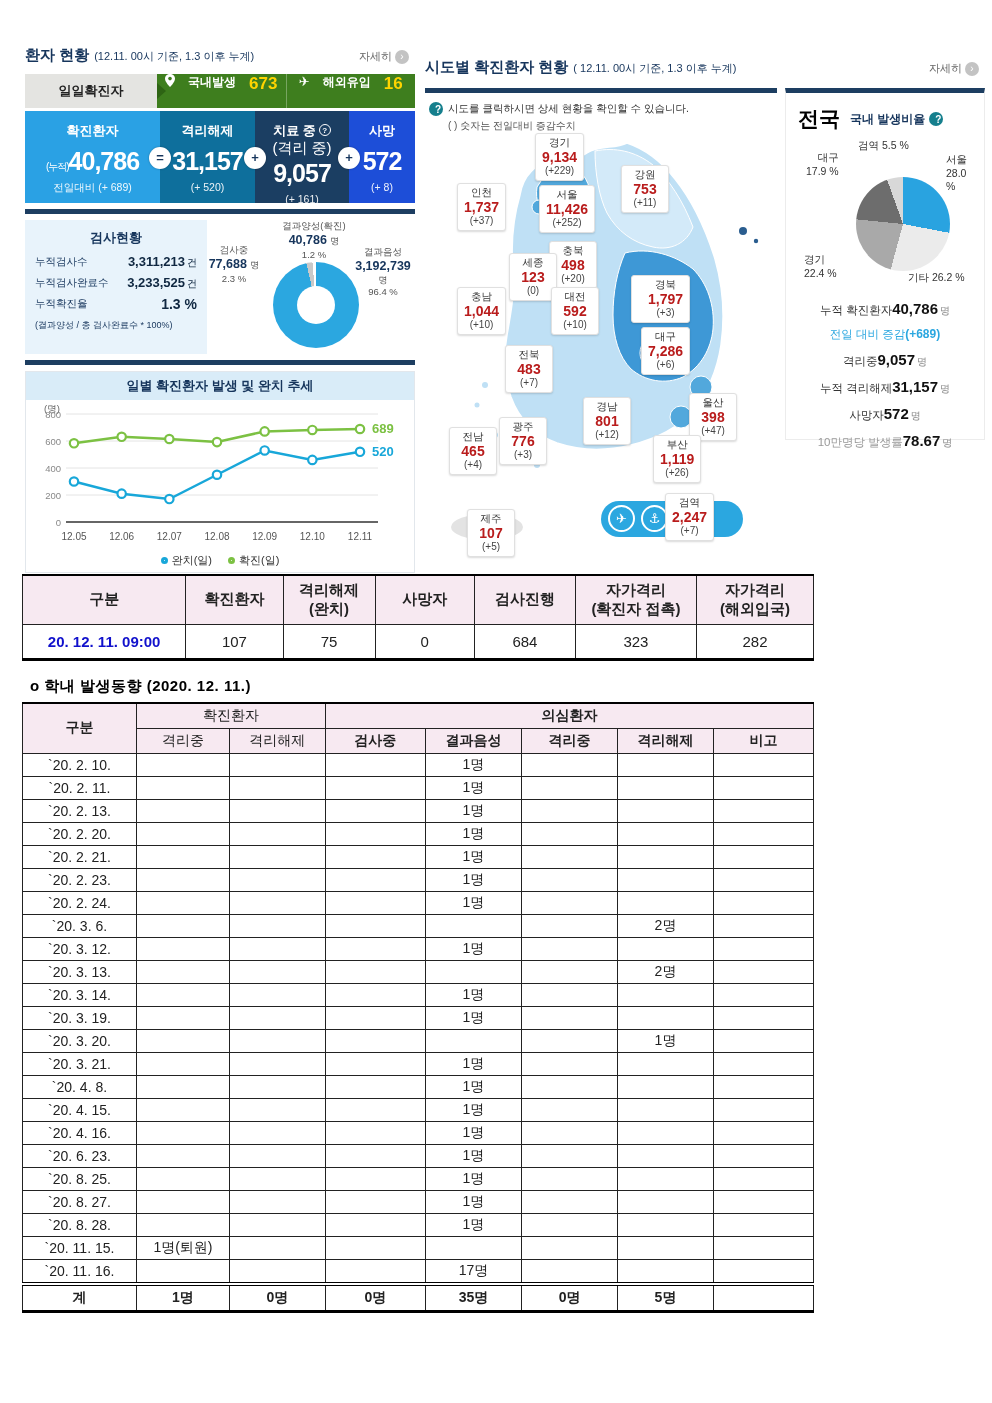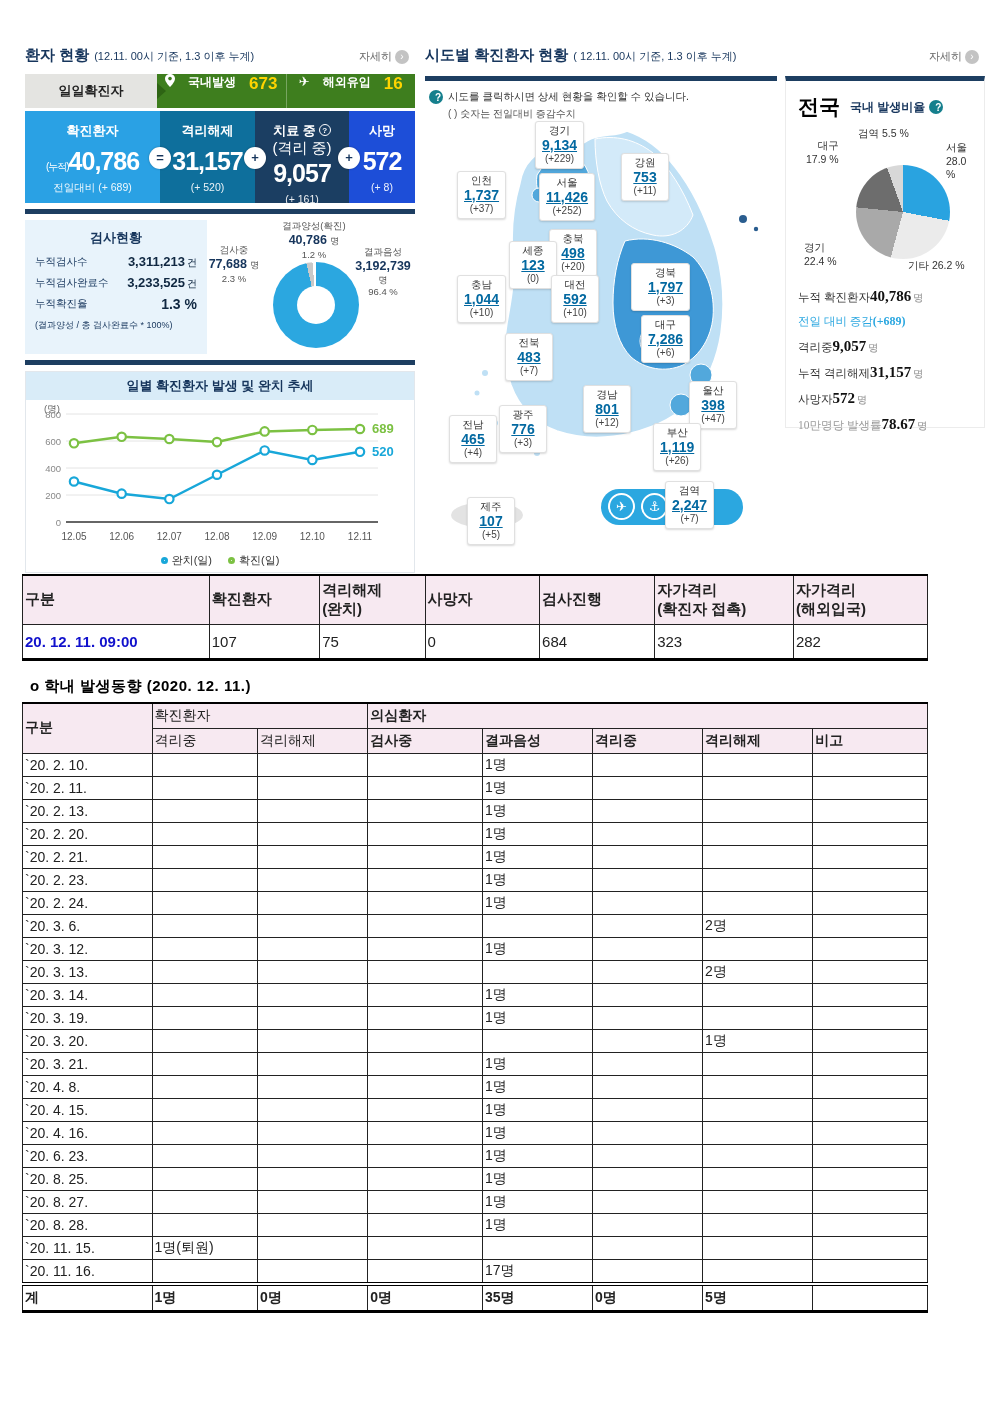--- a/index.html
+++ b/index.html
@@ -3,21 +3,21 @@
 <meta charset="utf-8">
 <style>
   * { box-sizing: border-box; }
   html,body { margin:0; padding:0; background:#fff; }
   body { font-family:"Liberation Sans","DejaVu Sans",sans-serif; color:#222; }
   .page { width:992px; height:1403px; position:relative; overflow:hidden; background:#fff; }
 
   
   .top-section { position:relative; margin-top:46px; height:528px; }
   .left-panel  { position:absolute; left:25px;  top:0; width:390px; }
-  .right-panel { position:absolute; left:425px; top:0; width:560px; }
+  .right-panel { position:absolute; left:425px; top:12px; width:560px; }
 
   .panel-head { display:flex; align-items:baseline; height:24px; }
   .panel-title { font-size:15px; font-weight:bold; color:#16355c; }
   .panel-sub { font-size:11px; color:#16355c; margin-left:5px; }
   .more-btn { margin-left:auto; display:flex; align-items:center; gap:3px; font-size:11px; color:#666;
               background:none; border:none; cursor:pointer; font-family:inherit; }
   .more-circle { width:14px; height:14px; border-radius:50%; background:#c3c3c3; color:#fff;
                  font-size:10px; line-height:14px; text-align:center; display:inline-block; }
 
   
@@ -85,21 +85,21 @@
   .map-note { margin:9px 0 0 4px; font-size:10.5px; color:#333; display:flex; gap:5px; align-items:center; }
   .q-circle { width:14px; height:14px; border-radius:50%; background:#157f8d; color:#fff; text-align:center;
               line-height:14px; font-size:10px; font-weight:bold; flex:0 0 14px; border:none; cursor:pointer; }
   .map-note2 { margin:3px 0 0 23px; font-size:10px; color:#555; }
   .map-canvas { position:relative; height:426px; margin-top:2px; }
   .map-canvas > svg { position:absolute; left:0; top:0; }
   .map-label { position:absolute; background:#fff; border:1px solid #e0e0e0; border-radius:3px;
                box-shadow:0 1px 2px rgba(0,0,0,.15); padding:2px 6px 3px; text-align:center; line-height:1.2;
                min-width:48px; z-index:2; cursor:pointer; }
   .map-label .rn { font-size:10.5px; color:#333; }
-  .map-label .rv { font-size:14px; font-weight:bold; color:#0369a1; white-space:nowrap;text-decoration:underline; }
+  .map-label .rv { font-size:14px; font-weight:bold; color:#b91c1c; white-space:nowrap; }
   .map-label .rd { font-size:10px; color:#444; }
   .quarantine-pill { position:absolute; left:176px; top:366px; width:142px; height:36px; background:#2ba7e0;
                      border-radius:18px; z-index:1; }
   .pill-icon { position:absolute; top:4px; width:27px; height:27px; border:2px solid #fff; border-radius:50%;
                color:#fff; text-align:center; line-height:24px; font-size:13px; }
   .pill-icon.i1 { left:7px; } .pill-icon.i2 { left:40px; }
 
   .national { flex:1; margin-left:8px; border:1px solid #ececec; border-top:5px solid #1d3e61;
               padding:12px 12px 8px; background:#fff; height:352px; }
   .nat-head { display:flex; align-items:center; gap:10px; }
@@ -107,30 +107,30 @@
   .nat-ratio { font-size:12px; font-weight:bold; color:#16355c; display:flex; gap:4px; align-items:center; }
   .pie-wrap { position:relative; height:154px; margin-top:2px; }
   .pie { position:absolute; left:58px; top:42px; width:94px; height:94px; border-radius:50%; }
   .pie-label { position:absolute; font-size:10.5px; color:#333; white-space:pre-line; line-height:1.3; }
   .pl-daegu { left:8px; top:16px; text-align:right; }
   .pl-quar { left:60px; top:4px; }
   .pl-seoul { left:148px; top:18px; }
   .pl-gyeonggi { left:6px; top:118px; }
   .pl-etc { left:110px; top:136px; }
   .nat-stats { margin-top:6px; }
-  .nrow { display:flex; justify-content:flex-start; align-items:baseline; padding:4.5px 0; font-size:11.5px; color:#333;font-family:Liberation Serif, serif; }
+  .nrow { display:flex; justify-content:center; align-items:baseline; padding:4.5px 0; font-size:11.5px; color:#333; }
   .nrow .nv { font-weight:bold; font-size:15px; color:#111; white-space:nowrap; }
   .nrow .nu { font-size:10px; color:#888; font-weight:normal; margin-left:2px; }
   .nrow.blue .nl, .nrow.blue .nv { color:#2ba7e0; }
   .nrow.blue .nv { font-size:12px; }
   .nrow.muted .nl { color:#999; }
 
   
   .section-heading { margin:12px 0 6px 30px; font-size:15px; font-weight:bold; color:#000; letter-spacing:0.5px; }
-  table.data { width:906px; margin-left:22px; border-collapse:collapse; text-align:left; background:#fff; }
+  table.data { width:792px; margin-left:22px; border-collapse:collapse; text-align:center; background:#fff; }
   table.data th, table.data td { border:1px solid #222; }
   table.data { border-top:2px solid #000; border-bottom:3px solid #000; }
   .jeju-table th { background:#f7e9f1; font-weight:bold; font-size:15px; padding:5px 2px; white-space:pre-line; line-height:1.25; }
   .jeju-table td { font-size:15px; padding:8px 2px; }
   .jeju-date { color:#1111cc; font-weight:bold; }
   .school-table th { background:#f7e9f1; font-size:14px; padding:3px 2px; font-weight:bold; }
   .school-table th.light { font-weight:normal; }
   .school-table td { font-size:14px; padding:2px 2px; height:20px; }
   .school-table .total-row td { font-weight:bold; border-top:4px double #000; padding:3px 2px; }
 </style>

